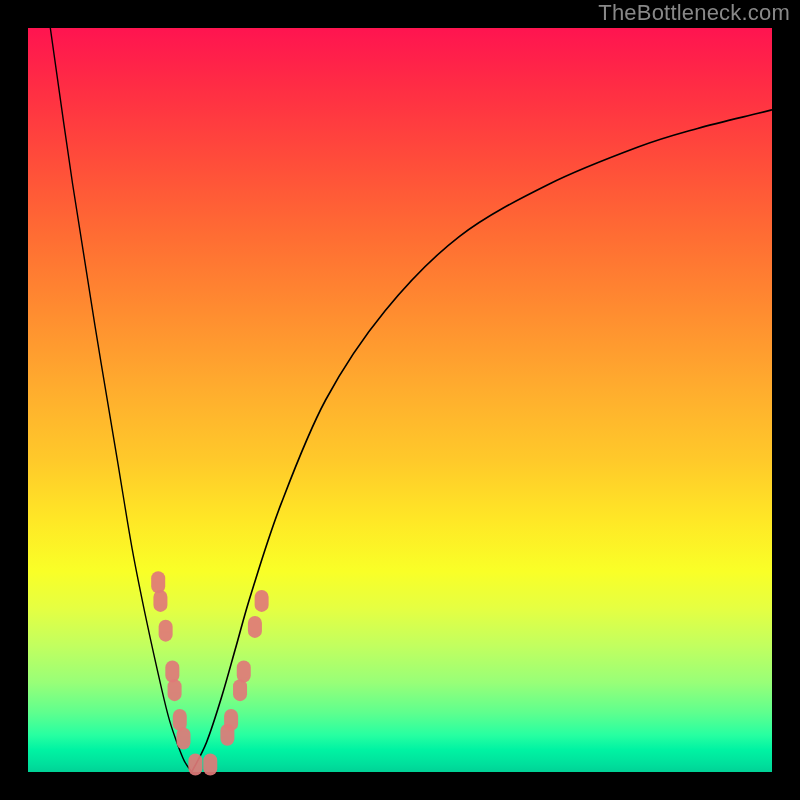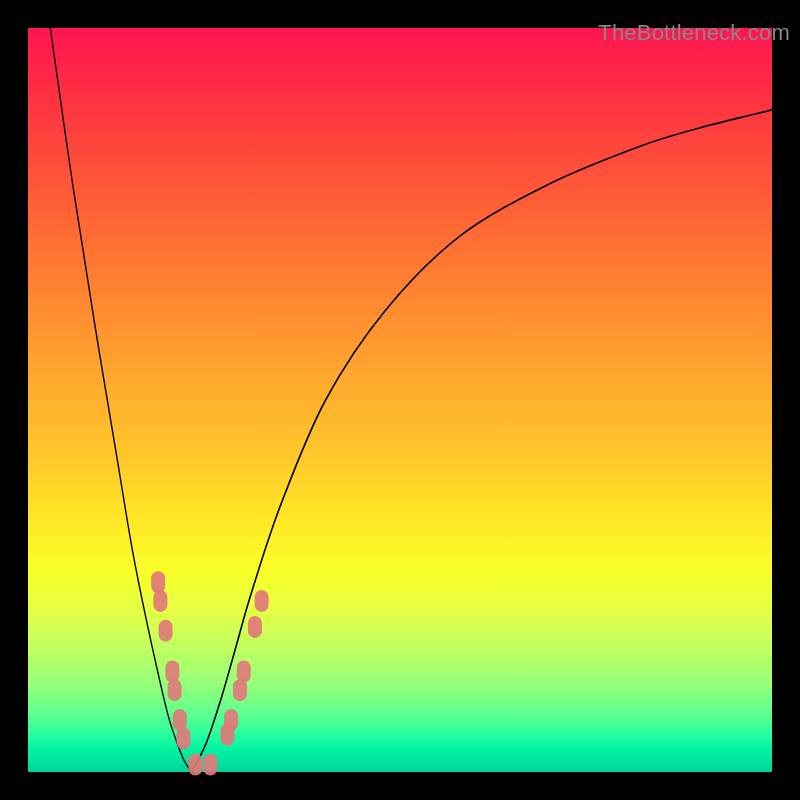--- a/index.html
+++ b/index.html
@@ -52,21 +52,21 @@
   }
   .curve-right {
     stroke-width: 1.6;
   }
   .marker {
     fill: #e07a78;
     fill-opacity: 0.92;
   }
   .watermark {
     position: absolute;
-    top: 20px;
+    top: 0;
     right: 10px;
     font-family: Arial, Helvetica, sans-serif;
     font-size: 22px;
     color: #888888;
     letter-spacing: 0.2px;
   }
 </style>
 </head>
 <body>
 

